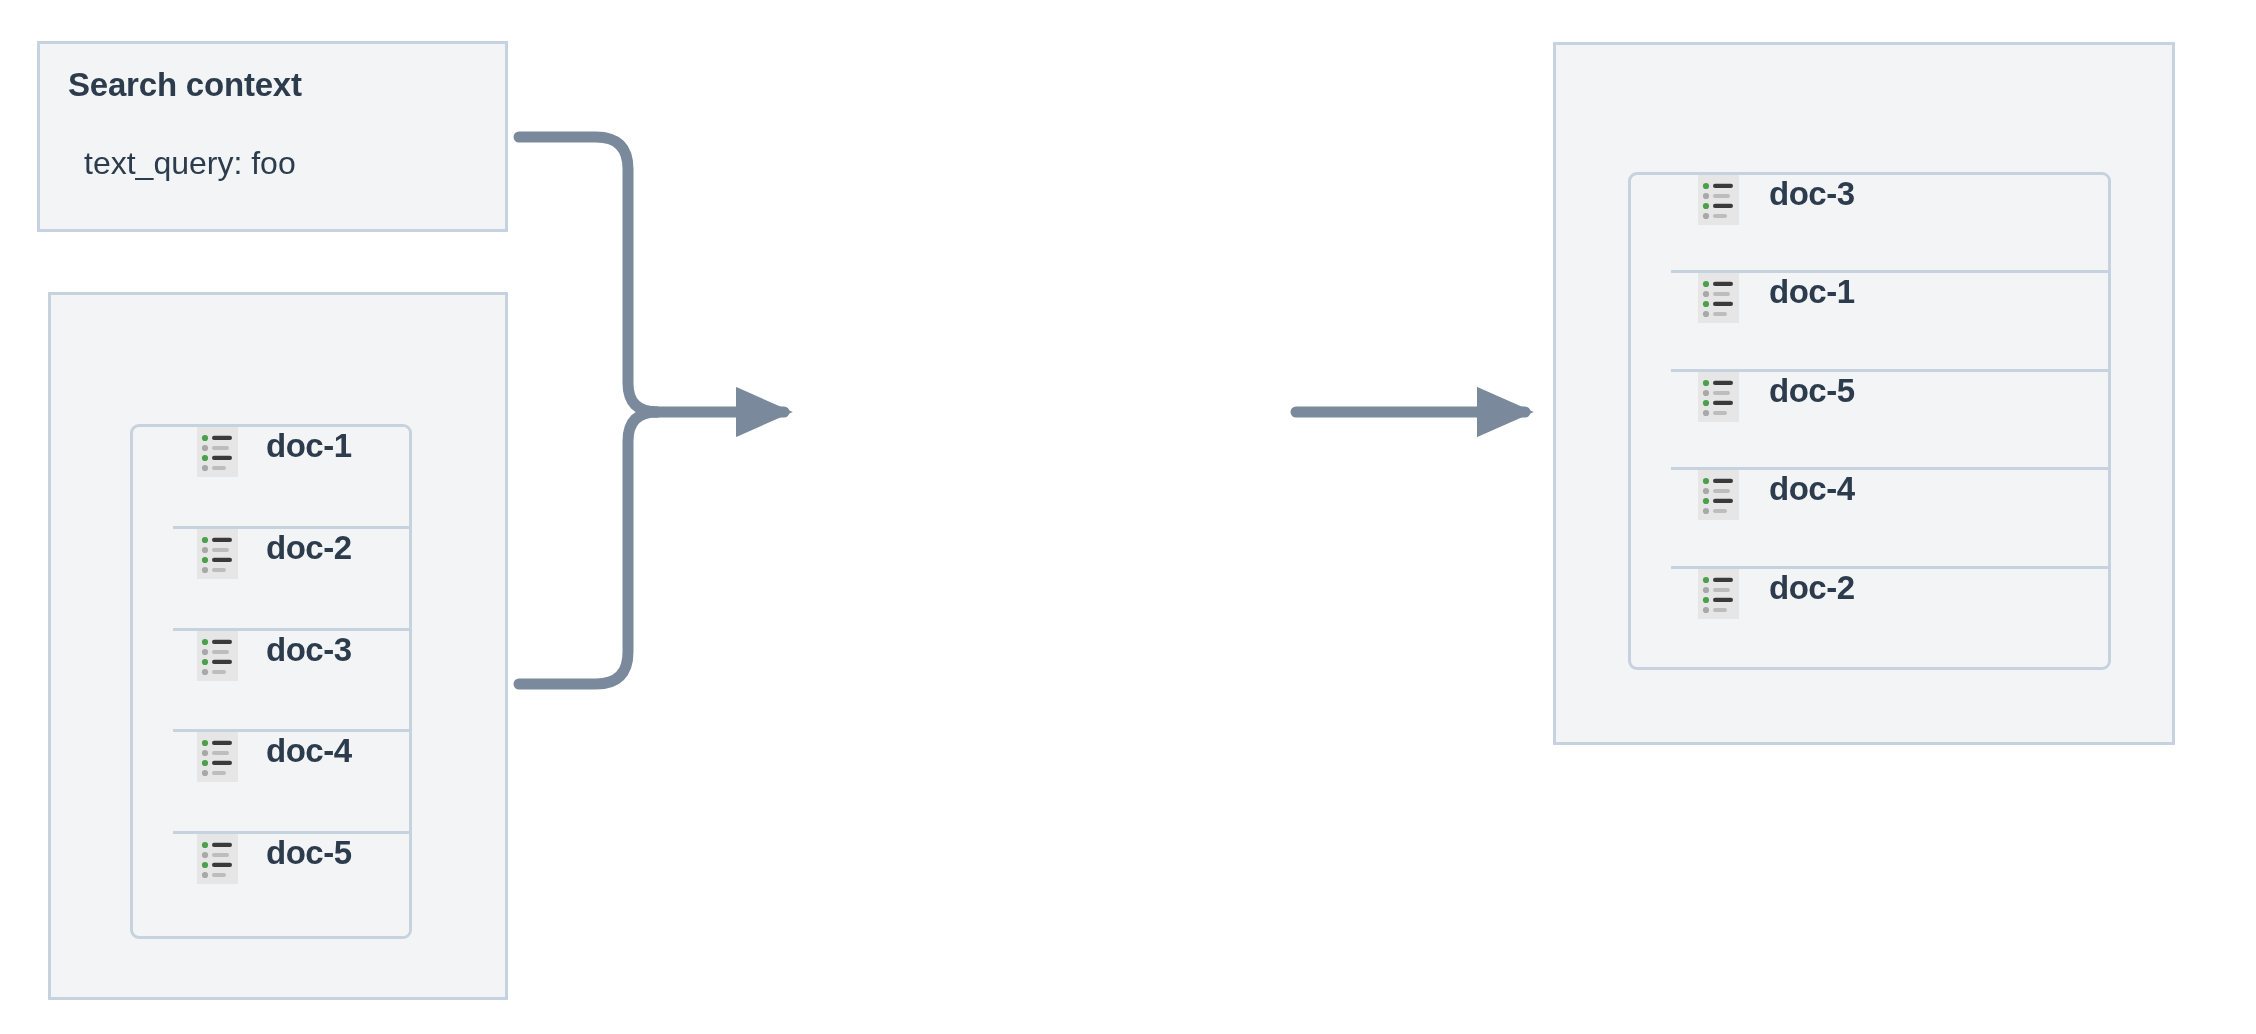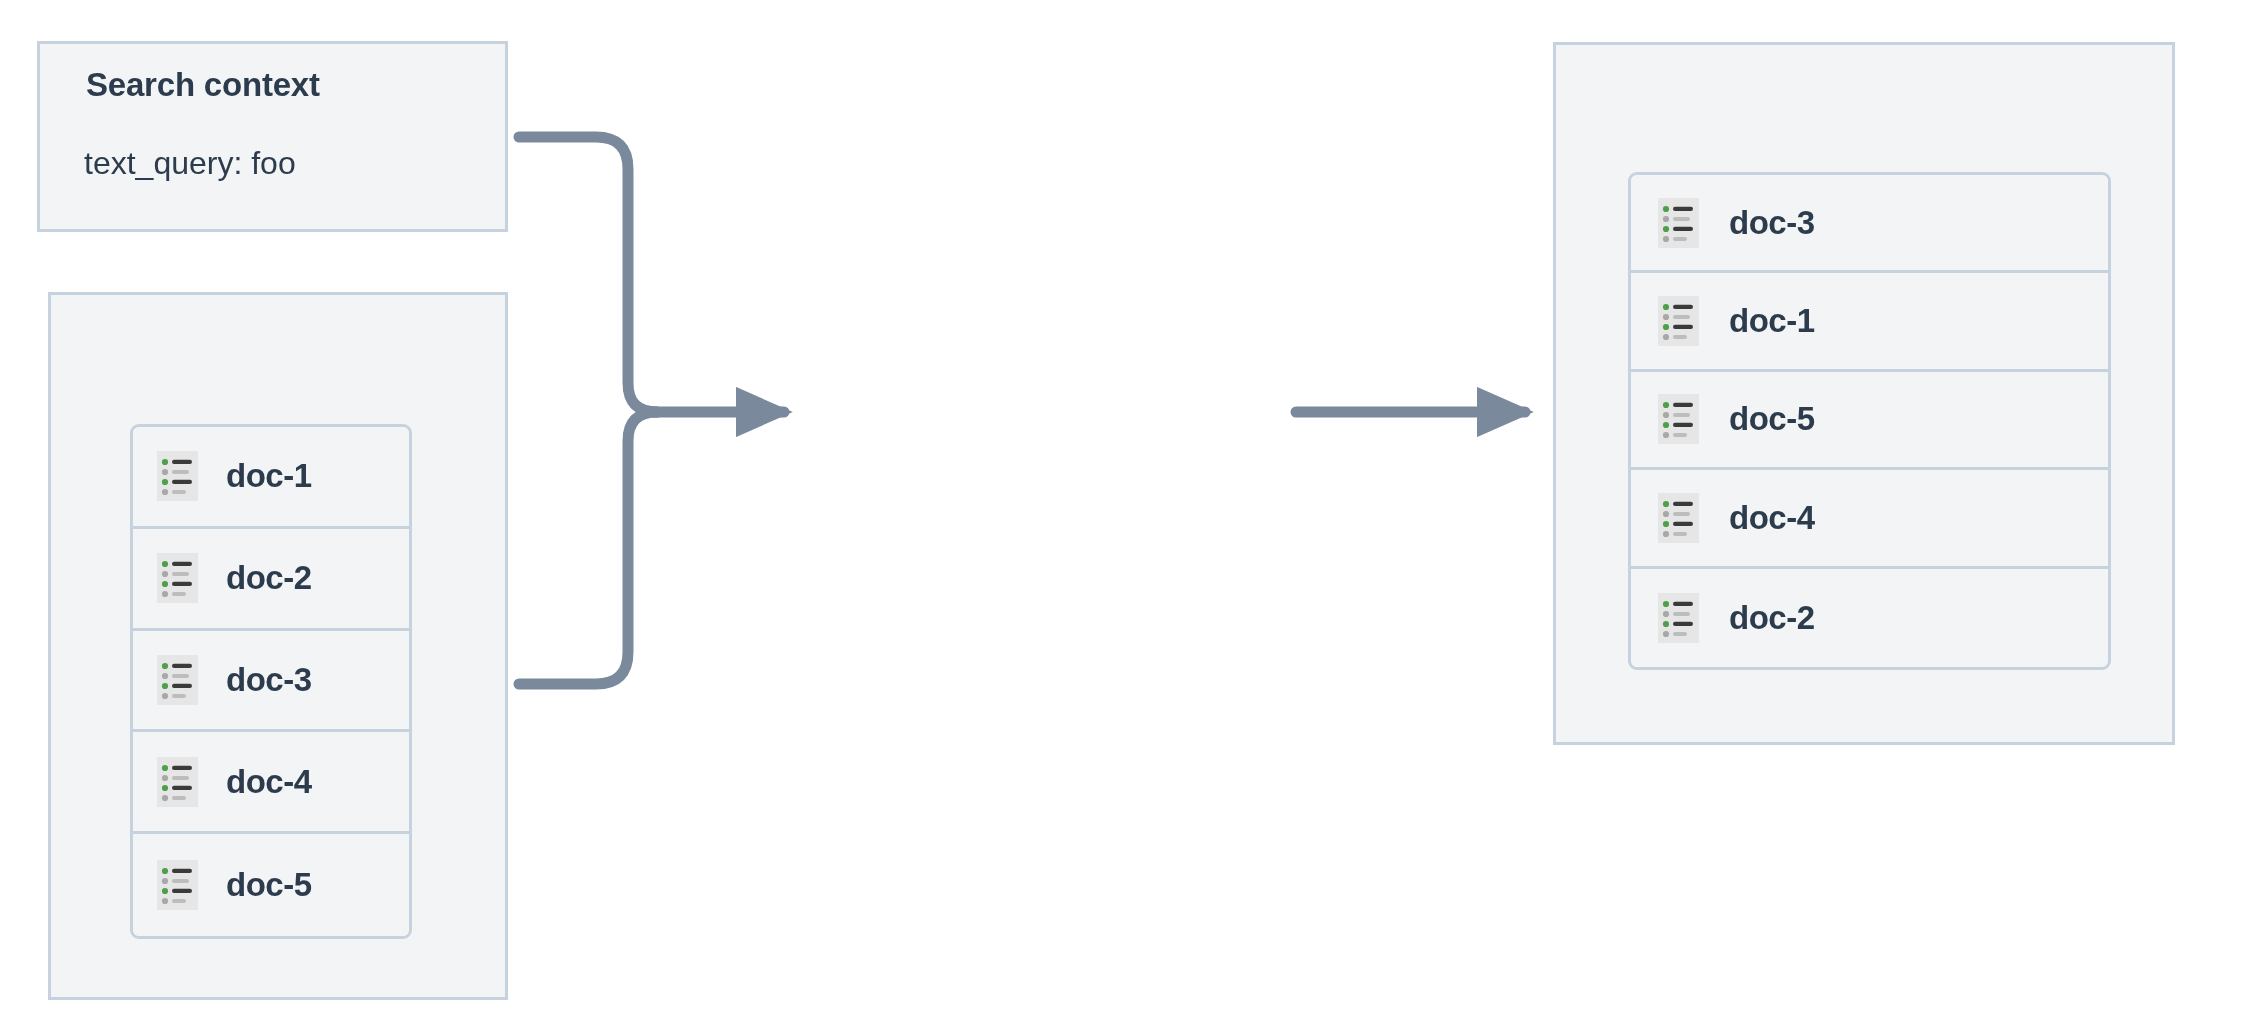--- a/index.html
+++ b/index.html
@@ -47,21 +47,20 @@
   #search-context-panel {
     left: 37px;
     top: 41px;
     width: 471px;
     height: 191px;
   }
   #search-context-title {
     left: 68px;
     top: 66px;
     font-size: 33px;
-    margin-left: 18px;
   }
   #search-context-query {
     left: 84px;
     top: 145px;
     font-size: 32px;
   }
 
   
   #input-documents-panel {
     left: 48px;
@@ -105,24 +104,25 @@
   }
   #output-doc-list {
     left: 1628px;
     top: 172px;
     width: 483px;
     height: 498px;
   }
 
   .doc-row {
     display: flex;
-    align-items: center;
+    align-items: flex-start;
     box-sizing: border-box;
     border-bottom: 3px solid #c6d2dd;
     background: #f2f4f6;
+    margin-left: 40px;
   }
   .doc-row:last-child {
     border-bottom: none;
   }
   #input-doc-list .doc-row {
     height: 101.8px;
     padding-left: 24px;
   }
   #output-doc-list .doc-row {
     height: 98.4px;

